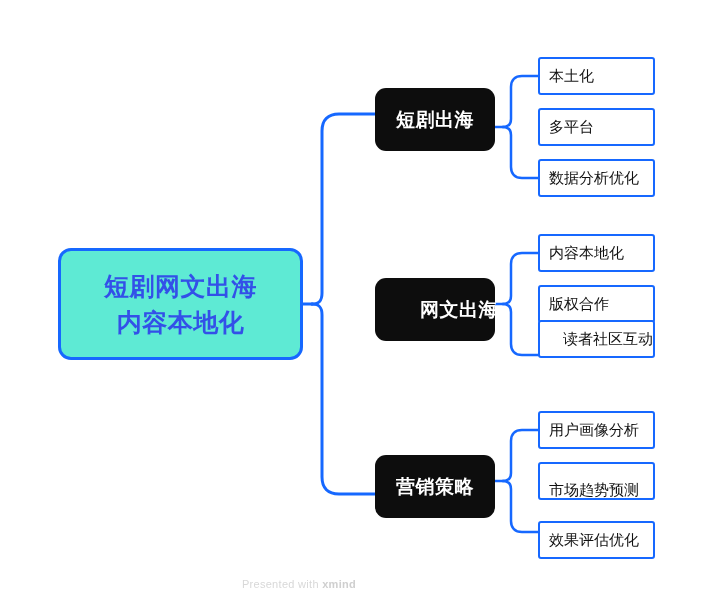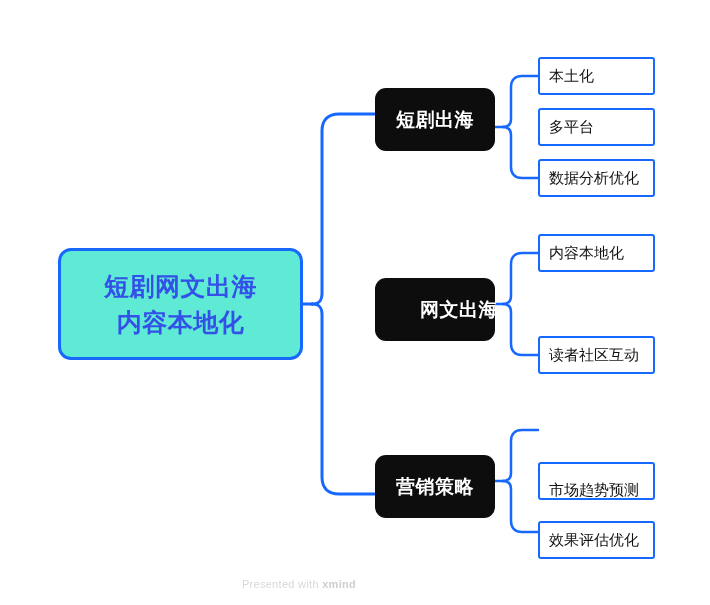--- a/index.html
+++ b/index.html
@@ -194,27 +194,33 @@
   <div class="leaf-node" style="top:108px;">
     <span class="leaf-label">多平台</span>
   </div>
 
   <div class="branch-node" style="top:278px;padding-left:48px;">
     <span class="branch-label">网文出海</span>
   </div>
   <div class="leaf-node" style="top:234px;">
     <span class="leaf-label">内容本地化</span>
   </div>
-  <div class="leaf-node" style="top:336px;">
+  <div class="leaf-node" style="top:285px;">
+    <span class="leaf-label">版权合作</span>
+  </div>
+  <div class="leaf-node" style="top:320px;justify-content:flex-end;">
     <span class="leaf-label">读者社区互动</span>
   </div>
 
   <div class="branch-node" style="top:455px;">
     <span class="branch-label">营销策略</span>
   </div>
+  <div class="leaf-node" style="top:411px;">
+    <span class="leaf-label">用户画像分析</span>
+  </div>
   <div class="leaf-node" style="top:462px;align-items:flex-end;">
     <span class="leaf-label">市场趋势预测</span>
   </div>
   <div class="leaf-node" style="top:513px;margin-top:8px;">
     <span class="leaf-label">效果评估优化</span>
   </div>
 
   <div class="watermark">
     <span>Presented with </span><span class="brand">xmind</span>
   </div>

